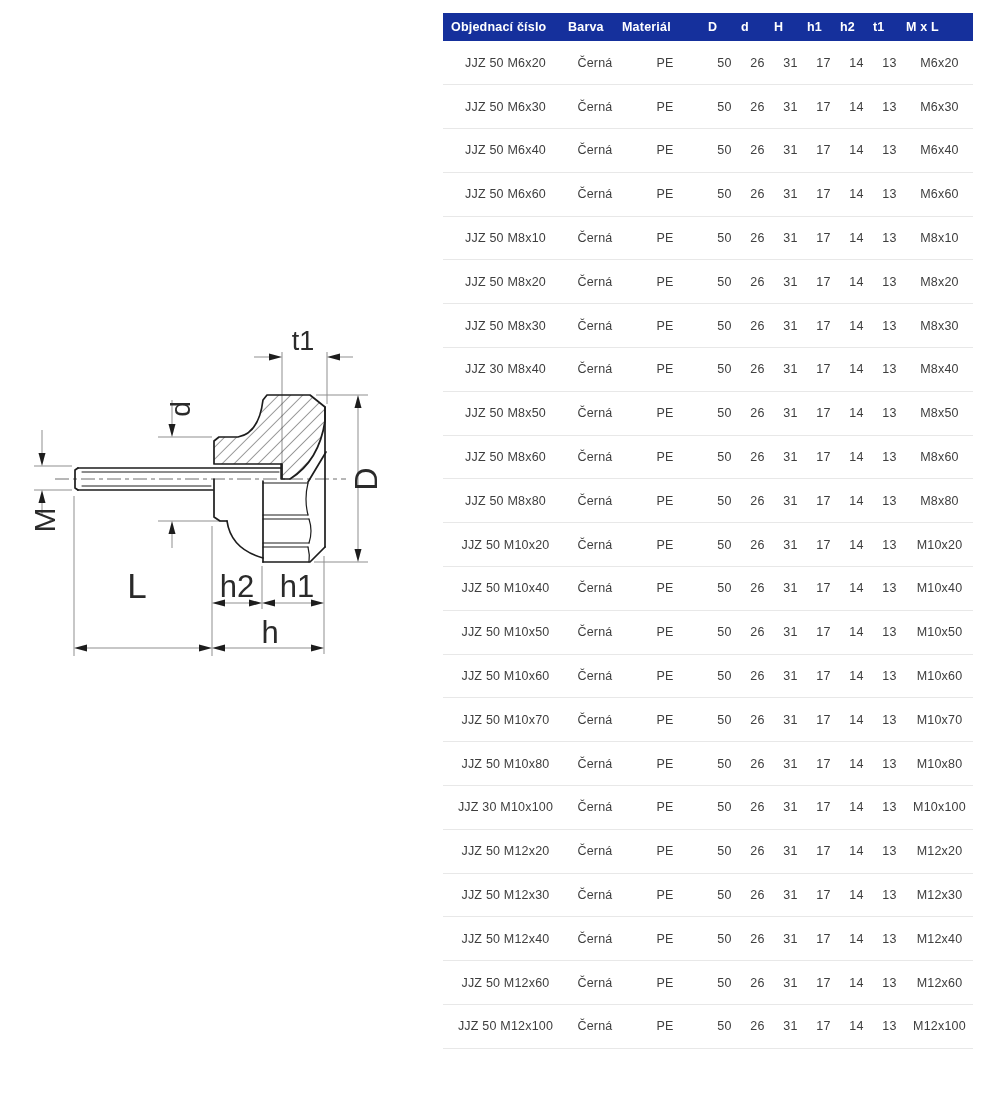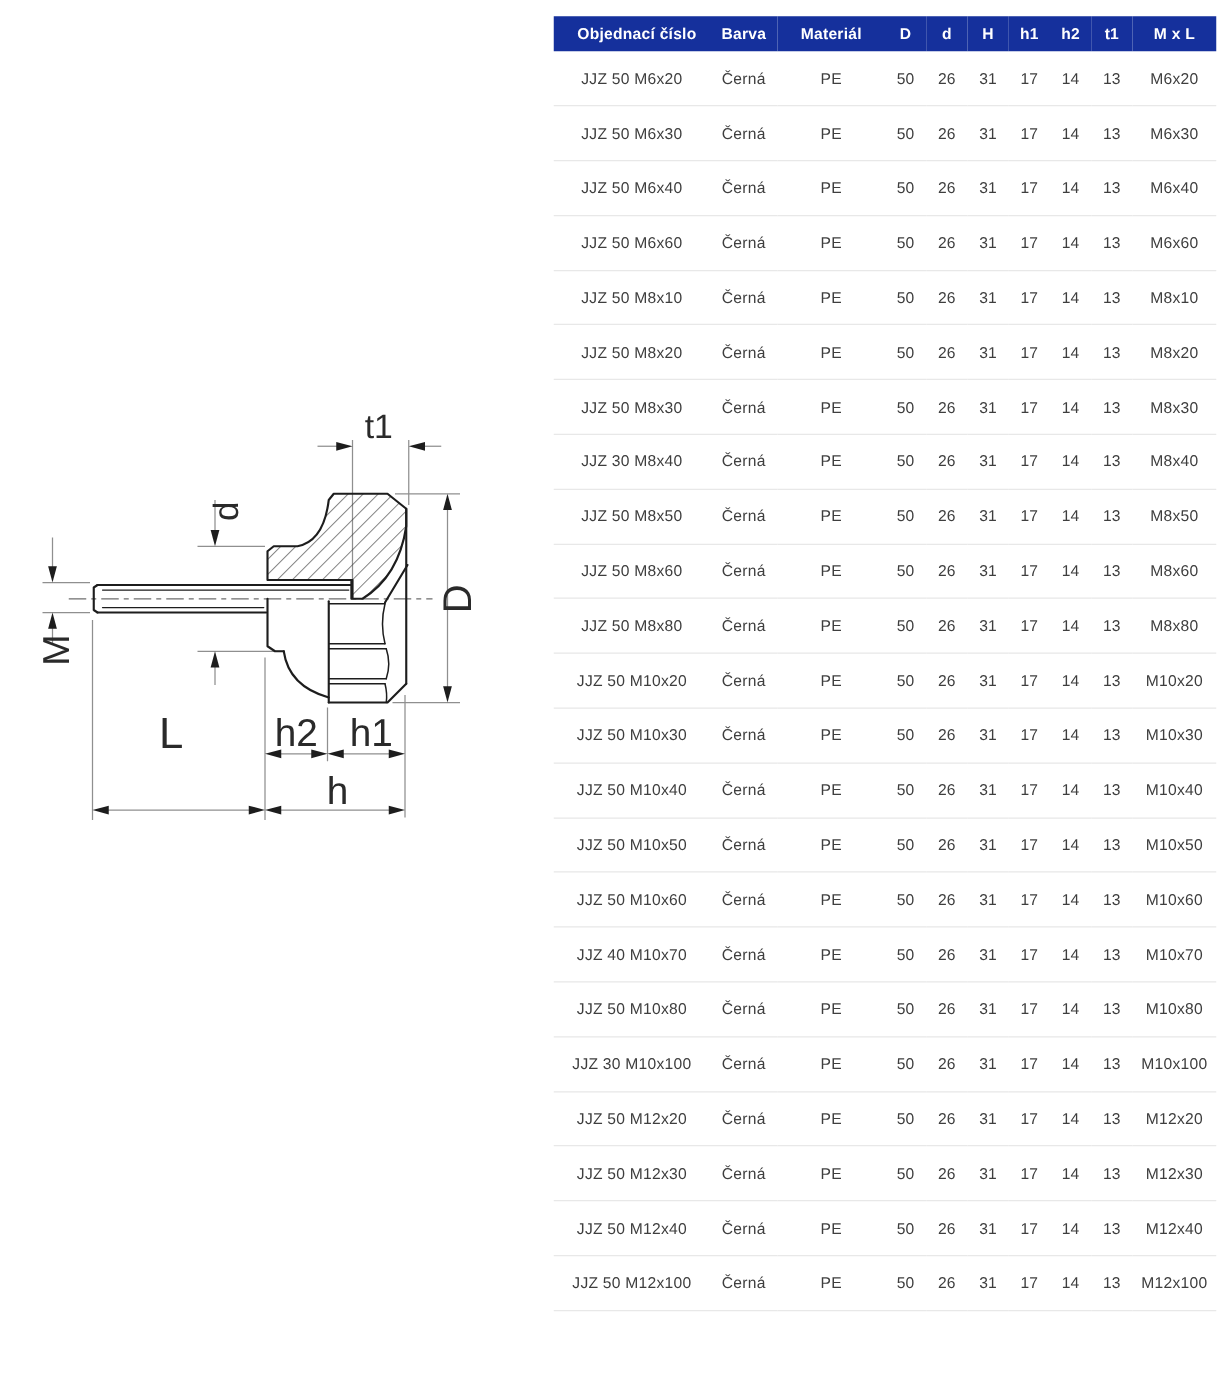--- a/index.html
+++ b/index.html
@@ -10,23 +10,23 @@
   
   .drawing-svg { position:absolute; left:0; top:0; }
   .dim-label { font-family:"Liberation Sans", sans-serif; fill:#2a2a2a; }
 
   
   .spec-table { position:absolute; left:443px; top:13px; width:530px;
                 border-collapse:collapse; table-layout:fixed;
                 font-family:"Liberation Sans", sans-serif; }
   .spec-table thead tr { height:28px; }
   .spec-table th { background:var(--hdr,#15309c); color:#ffffff; font-size:12.5px;
-                   font-weight:700; text-align:center; letter-spacing:.2px;
+                   font-weight:700; text-align:left; letter-spacing:.2px;
                    vertical-align:middle; white-space:nowrap; }
-  .spec-table th.c-first { text-align:center; padding-left:8px; }
+  .spec-table th.c-first { text-align:left; padding-left:8px; }
   .spec-table td { height:43.8px; font-size:12.5px; color:#3e3e3e; text-align:center;
                    vertical-align:middle; border-bottom:1px solid #e8e8e8;
                    white-space:nowrap; letter-spacing:.2px; }
 </style>
 </head>
 <body>
 
 <div class="page">
 
   <svg class="drawing-svg" width="440" height="720" viewBox="0 0 440 720">
@@ -291,32 +291,20 @@
           <td>PE</td>
           <td>50</td>
           <td>26</td>
           <td>31</td>
           <td>17</td>
           <td>14</td>
           <td>13</td>
           <td>M10x20</td>
         </tr>
         <tr>
-          <td>JJZ 50 M10x30</td>
-          <td>Černá</td>
-          <td>PE</td>
-          <td>50</td>
-          <td>26</td>
-          <td>31</td>
-          <td>17</td>
-          <td>14</td>
-          <td>13</td>
-          <td>M10x30</td>
-        </tr>
-        <tr>
           <td>JJZ 50 M10x40</td>
           <td>Černá</td>
           <td>PE</td>
           <td>50</td>
           <td>26</td>
           <td>31</td>
           <td>17</td>
           <td>14</td>
           <td>13</td>
           <td>M10x40</td>
@@ -339,21 +327,21 @@
           <td>PE</td>
           <td>50</td>
           <td>26</td>
           <td>31</td>
           <td>17</td>
           <td>14</td>
           <td>13</td>
           <td>M10x60</td>
         </tr>
         <tr>
-          <td>JJZ 40 M10x70</td>
+          <td>JJZ 50 M10x70</td>
           <td>Černá</td>
           <td>PE</td>
           <td>50</td>
           <td>26</td>
           <td>31</td>
           <td>17</td>
           <td>14</td>
           <td>13</td>
           <td>M10x70</td>
         </tr>
@@ -409,20 +397,32 @@
           <td>JJZ 50 M12x40</td>
           <td>Černá</td>
           <td>PE</td>
           <td>50</td>
           <td>26</td>
           <td>31</td>
           <td>17</td>
           <td>14</td>
           <td>13</td>
           <td>M12x40</td>
+        </tr>
+        <tr>
+          <td>JJZ 50 M12x60</td>
+          <td>Černá</td>
+          <td>PE</td>
+          <td>50</td>
+          <td>26</td>
+          <td>31</td>
+          <td>17</td>
+          <td>14</td>
+          <td>13</td>
+          <td>M12x60</td>
         </tr>
         <tr>
           <td>JJZ 50 M12x100</td>
           <td>Černá</td>
           <td>PE</td>
           <td>50</td>
           <td>26</td>
           <td>31</td>
           <td>17</td>
           <td>14</td>

